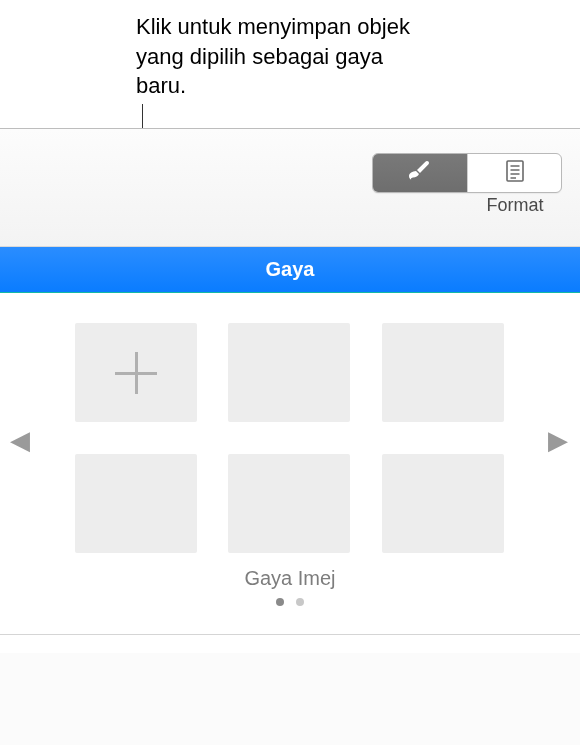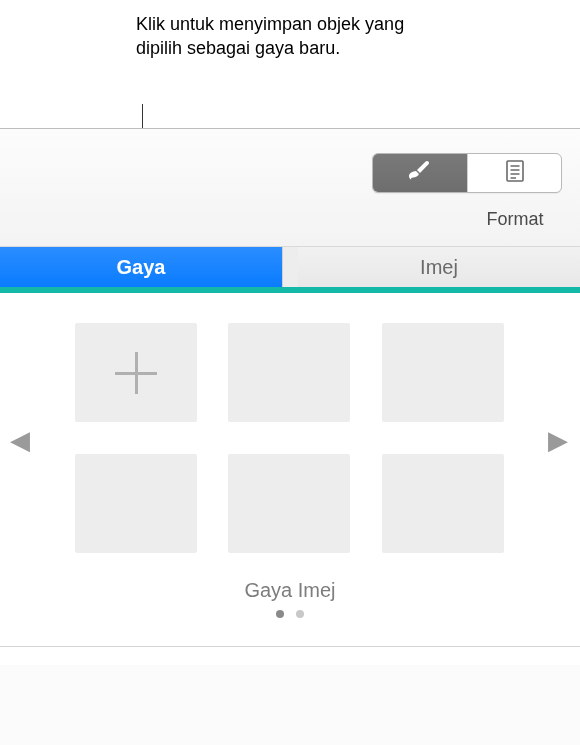--- a/index.html
+++ b/index.html
@@ -8,21 +8,21 @@
       background: #ffffff;
       width: 580px;
       height: 745px;
       position: relative;
       overflow: hidden;
     }
     .callout-text {
       position: absolute;
       top: 12px;
       left: 136px;
-      font-size: 18px;
+      font-size: 22px;
       line-height: 1.35;
       color: #000;
       width: 300px;
     }
     .callout-line {
       position: absolute;
       left: 142px;
       top: 104px;
       width: 1px;
       height: 314px;
@@ -64,35 +64,35 @@
       position: relative;
     }
     .seg-btn.active {
       background: linear-gradient(#797979, #6e6e6e);
     }
     .seg-btn + .seg-btn {
       border-left: 1px solid #cfcfcf;
     }
     .seg-labels {
       position: absolute;
-      top: 80px;
+      top: 66px;
       right: 18px;
       display: flex;
       flex-direction: column;
     }
     .seg-label {
       width: 94px;
       text-align: center;
       font-size: 18px;
       color: #4a4a4a;
     }
     .tabs {
       display: flex;
       height: 46px;
-      border-bottom: 6px solid #14b8a6;
+      border-bottom: 1px solid #14b8a6;
       background: #ededed;
       gap: 15px;
     }
     .tab {
       flex: 1;
       display: flex;
       align-items: center;
       justify-content: center;
       font-size: 20px;
       color: #6a6a6a;
@@ -147,21 +147,21 @@
       color: #9a9a9a;
       cursor: pointer;
       user-select: none;
     }
     .nav-left { left: 10px; }
     .nav-right { right: 12px; }
     .styles-caption {
       text-align: center;
       font-size: 20px;
       color: #7d7d7d;
-      margin-top: 26px;
+      margin-top: 14px;
     }
     .dots {
       display: flex;
       justify-content: center;
       gap: 12px;
       margin-top: 8px;
       padding-bottom: 18px;
     }
     .dot {
       width: 8px;
@@ -211,21 +211,20 @@
         </span>
       </div>
     </div>
     <div class="seg-labels">
       <div class="seg-label">Format</div>
     </div>
   </div>
 
   <div class="tabs">
     <div class="tab active">Gaya</div>
-    <div class="tab">Imej</div>
   </div>
 
   <div class="styles-area">
     <div class="nav-arrow nav-left">
       <span>◀</span>
     </div>
     <div class="nav-arrow nav-right">
       <span>▶</span>
     </div>
 

